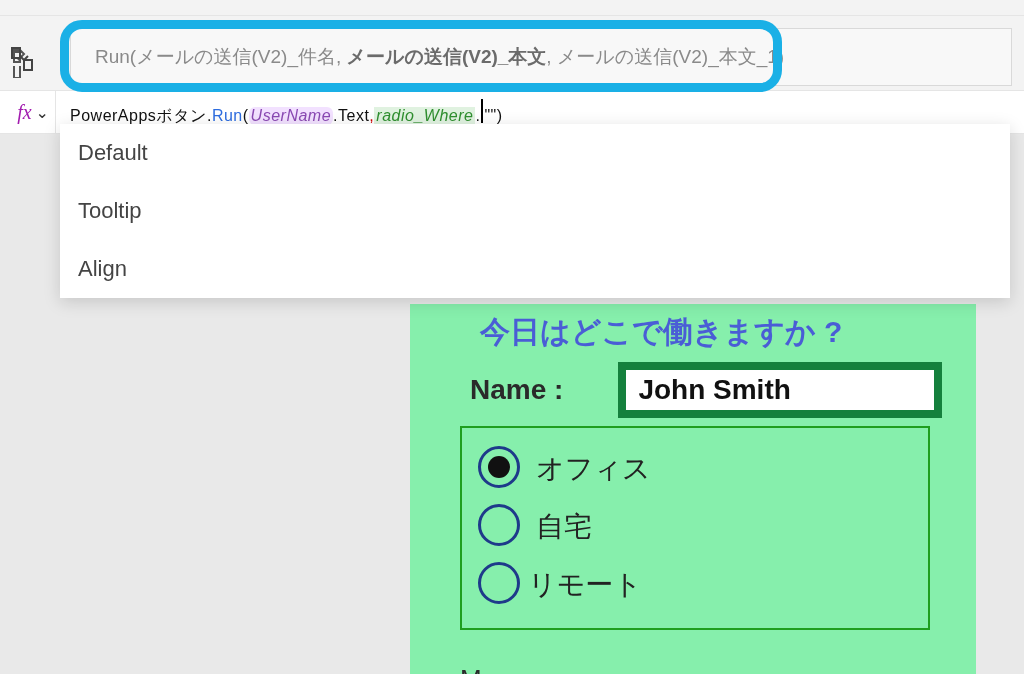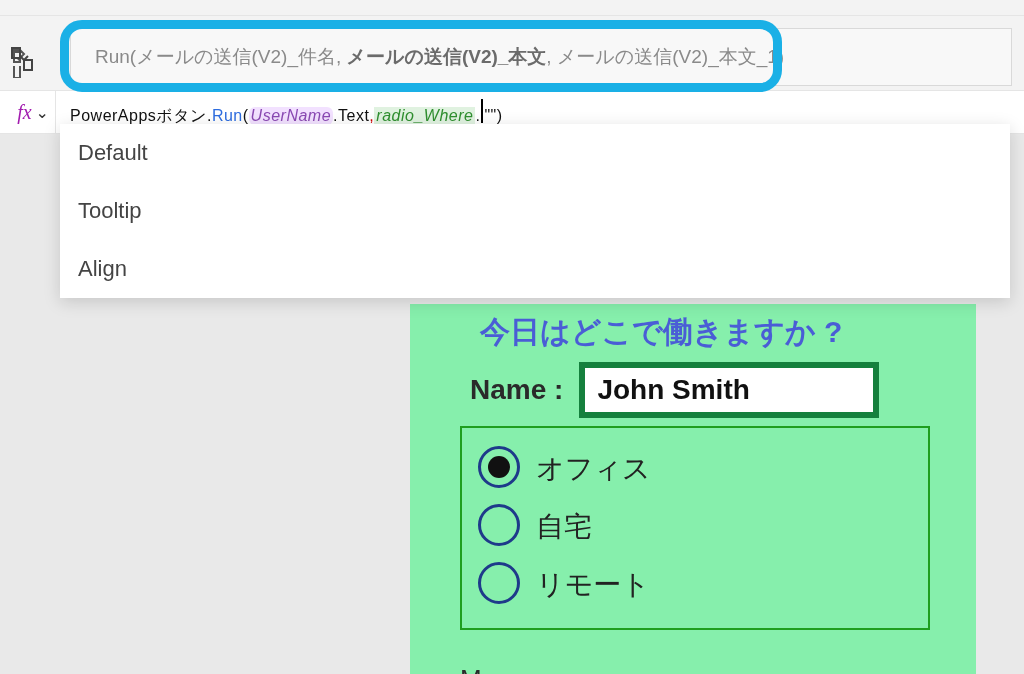--- a/index.html
+++ b/index.html
@@ -175,31 +175,32 @@
       color: #4a5dd6;
       white-space: nowrap;
       font-family: "Yu Gothic", "Meiryo", sans-serif;
     }
     .name-row {
       position:absolute;
       top: 58px;
       left: 60px;
       display:flex;
       align-items:center;
+      gap:39px;
     }
     .name-label {
       font-size: 28px;
       font-weight: 600;
       color:#2a2a2a;
       margin-right: 16px;
     }
     .name-input {
-      width: 300px;
+      width: 324px;
       height: 56px;
-      border: 6px solid #15803d;
+      border: 8px solid #15803d;
       font-size: 28px;
       font-weight: 700;
       color:#111;
       padding: 0 12px;
       background:#fff;
       font-family: inherit;
     }
     .radio-group {
       position:absolute;
       top: 122px;
@@ -208,21 +209,21 @@
       border: 2px solid #1f9e1f;
       padding: 18px 16px 20px 16px;
     }
     .radio-option {
       display:flex;
       align-items:flex-end;
       gap: 16px;
       margin-bottom: 16px;
       cursor:pointer;
     }
-    .radio-option:last-child { margin-bottom:4px; }
+    .radio-option:last-child { margin-bottom:4px;gap:8px; }
     .radio-circle {
       width: 42px;
       height: 42px;
       border-radius: 50%;
       border: 3px solid #1e3a8a;
       display:flex;
       align-items:center;
       justify-content:center;
       flex-shrink:0;
     }

